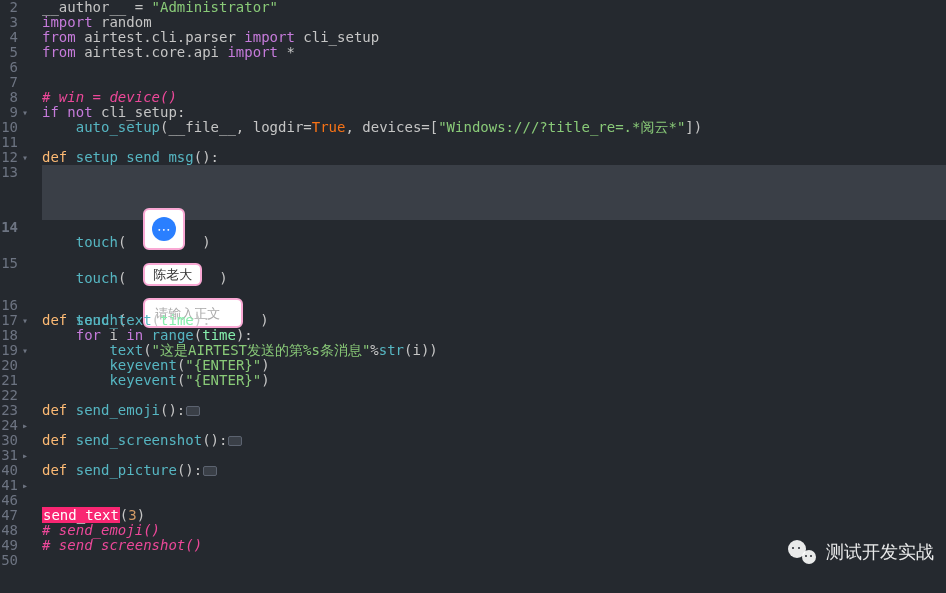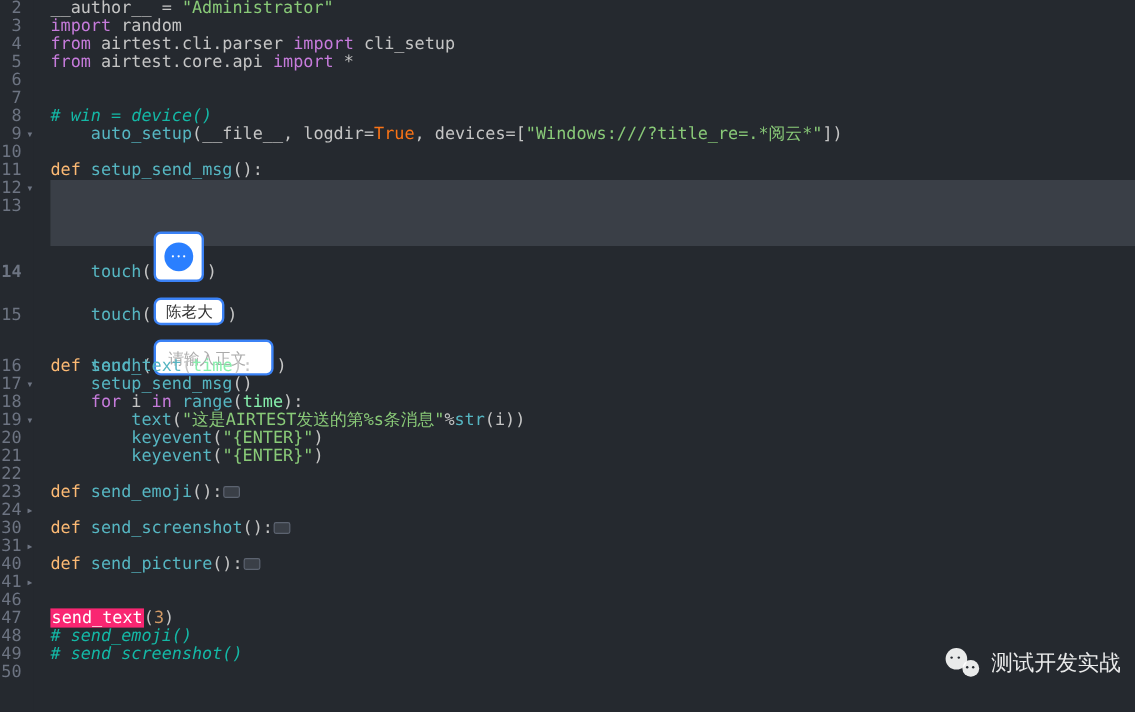--- a/index.html
+++ b/index.html
@@ -61,41 +61,41 @@
     .kw-def { color: #fdba74; }
     .kw-for { color: #c67bdb; }
     .kw-in { color: #c67bdb; }
     .str { color: #89ca78; }
     .num { color: #d19a66; }
     .ident { color: #c5c5c5; }
     .fn-name { color: #56b6c2; }
     .fn-call { color: #56b6c2; }
     .param { color: #86efac; }
     .bool-true { color: #f97316; }
-    .comment { color: #14b8a6; font-style: italic; margin-top: 19px; }
+    .comment { color: #ec4899; font-style: italic; margin-top: 19px; }
     .module { color: #c5c5c5; }
     .punct { color: #c5c5c5; }
     .highlight-call { background: #f92672; color: #fff; padding: 0 1px; }
     .fold-indicator {
       display: inline-block;
       width: 14px;
       height: 10px;
       background: #3a3f47;
       border: 1px solid #5c6370;
       border-radius: 2px;
       vertical-align: middle;
       margin: 0 1px;
     }
     .inline-preview {
       display: inline-block;
       vertical-align: top;
-      border: 2px solid #3b82f6;
+      border: 2px solid #f9a8d4;
       border-radius: 6px;
       background: #fff;
-      margin: 0 2px;
+      margin: 0 17px;
     }
     .preview-bubble {
       width: 42px;
       height: 42px;
       display: flex;
       align-items: center;
       justify-content: center;
     }
     .bubble-icon {
       width: 24px;
@@ -196,20 +196,21 @@
   </div>
 
   <div class="code-area">
     <div class="code-line"><span class="ident">__author__ </span><span class="punct">= </span><span class="str">"Administrator"</span></div>
     <div class="code-line"><span class="kw-import">import</span><span class="module"> random</span></div>
     <div class="code-line"><span class="kw-import">from</span><span class="module"> airtest.cli.parser </span><span class="kw-import">import</span><span class="module"> cli_setup</span></div>
     <div class="code-line"><span class="kw-import">from</span><span class="module"> airtest.core.api </span><span class="kw-import">import</span><span class="module"> *</span></div>
     <div class="code-line"></div>
     <div class="code-line"></div>
     <div class="code-line"><span class="comment"># win = device()</span></div>
+    <div class="code-line"><span class="kw-if">if</span><span class="kw-if"> not</span><span class="ident"> cli_setup</span><span class="punct">:</span></div>
     <div class="code-line"><span>    </span><span class="fn-call">auto_setup</span><span class="punct">(__file__, logdir=</span><span class="bool-true">True</span><span class="punct">, devices=[</span><span class="str">"Windows:///?title_re=.*阅云*"</span><span class="punct">])</span></div>
     <div class="code-line"></div>
     <div class="code-line"><span class="kw-def">def</span><span class="fn-name"> setup_send_msg</span><span class="punct">():</span></div>
 
     <div class="code-line tall-13 highlighted">
       <div class="touch-wrap">
         <span>    </span><span class="fn-call">touch</span><span class="punct">(</span><span class="inline-preview preview-bubble"><span class="bubble-icon"><span>•••</span></span></span><span class="punct">)</span>
       </div>
     </div>
     <div class="code-line tall-14">
@@ -218,21 +219,20 @@
       </div>
     </div>
     <div class="code-line tall-15">
       <div class="touch-wrap">
         <span>    </span><span class="fn-call">touch</span><span class="punct">(</span><span class="inline-preview preview-input">请输入正文</span><span class="punct">)</span>
       </div>
     </div>
 
     <div class="code-line"></div>
     <div class="code-line"><span class="kw-def">def</span><span class="fn-name"> send_text</span><span class="punct">(</span><span class="param">time</span><span class="punct">):</span></div>
-    <div class="code-line"><span>    </span><span class="fn-call">setup_send_msg</span><span class="punct">()</span></div>
     <div class="code-line"><span>    </span><span class="kw-for">for</span><span class="ident"> i </span><span class="kw-in">in</span><span> </span><span class="fn-call">range</span><span class="punct">(</span><span class="param">time</span><span class="punct">):</span></div>
     <div class="code-line"><span>        </span><span class="fn-call">text</span><span class="punct">(</span><span class="str">"这是AIRTEST发送的第%s条消息"</span><span class="punct">%</span><span class="fn-call">str</span><span class="punct">(i))</span></div>
     <div class="code-line"><span>        </span><span class="fn-call">keyevent</span><span class="punct">(</span><span class="str">"{ENTER}"</span><span class="punct">)</span></div>
     <div class="code-line"><span>        </span><span class="fn-call">keyevent</span><span class="punct">(</span><span class="str">"{ENTER}"</span><span class="punct">)</span></div>
     <div class="code-line"></div>
     <div class="code-line"><span class="kw-def">def</span><span class="fn-name"> send_emoji</span><span class="punct">():</span><span class="fold-indicator"></span></div>
     <div class="code-line"></div>
     <div class="code-line"><span class="kw-def">def</span><span class="fn-name"> send_screenshot</span><span class="punct">():</span><span class="fold-indicator"></span></div>
     <div class="code-line"></div>
     <div class="code-line"><span class="kw-def">def</span><span class="fn-name"> send_picture</span><span class="punct">():</span><span class="fold-indicator"></span></div>

